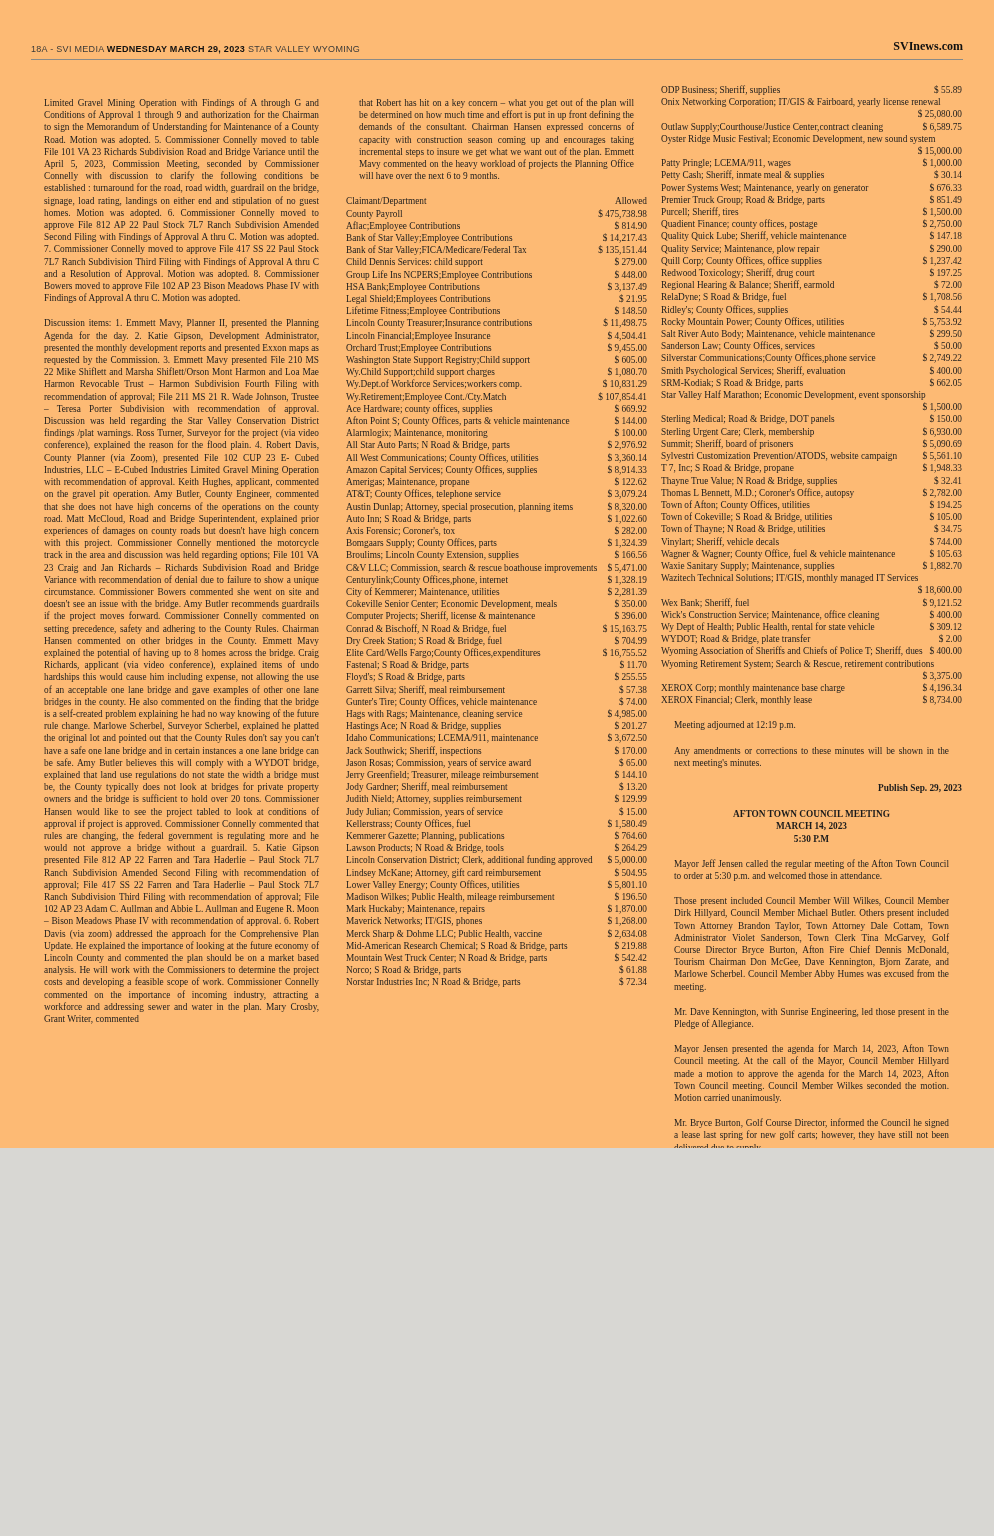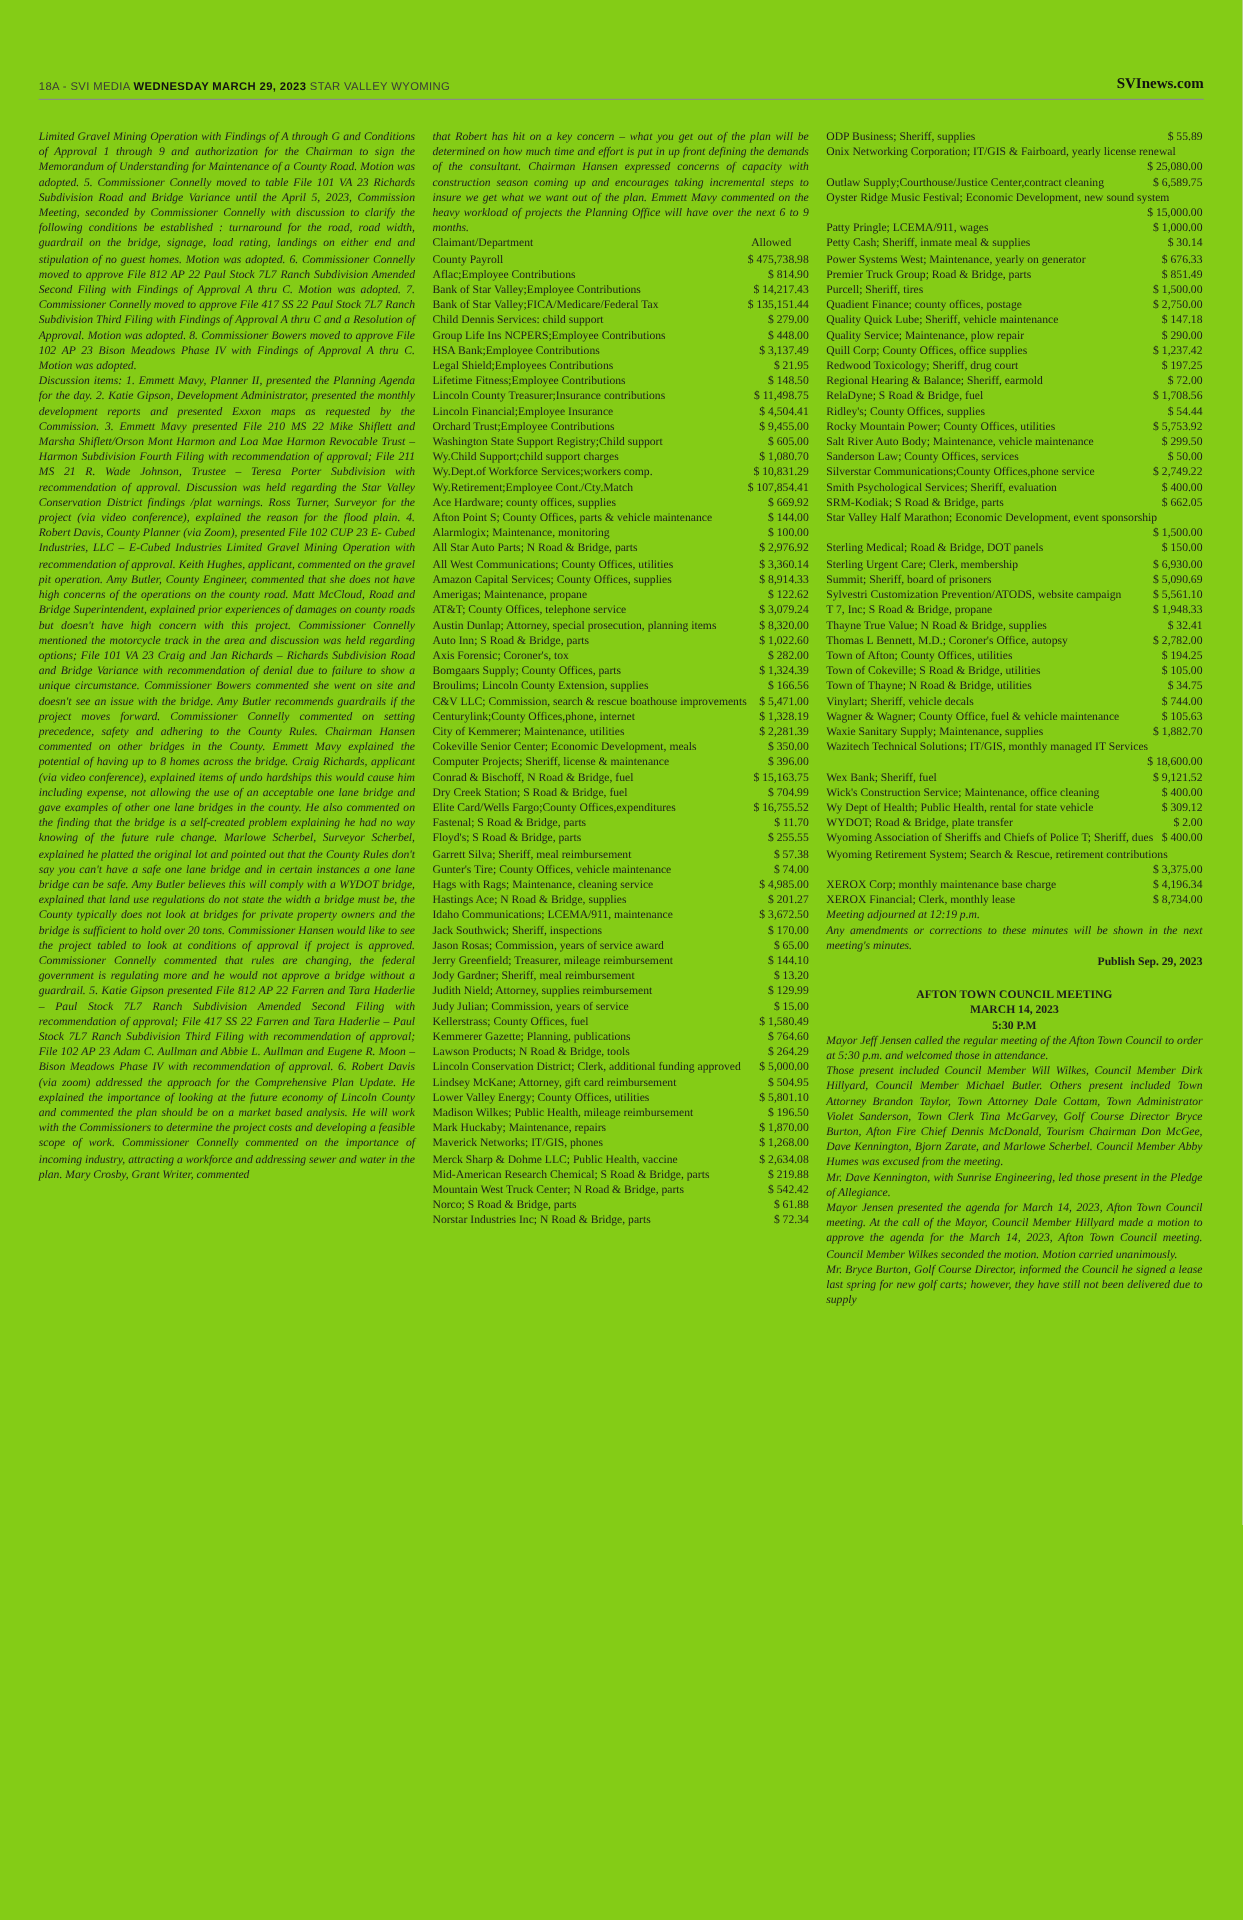--- a/index.html
+++ b/index.html
@@ -1,21 +1,21 @@
 <!DOCTYPE html>
 <html lang="en"><head>
 <meta charset="utf-8">
 <style>
   html, body { margin: 0; padding: 0; background: #d8d7d3; }
   .page {
-    width: 994px; height: 1536px;
+    width: 994px; height: 1148px;
     margin: 0 auto;
-    background: #84cc16;
+    background: #fdba74;
     box-sizing: border-box;
-    padding: 59px 31px 20px 31px;
+    padding: 39px 31px 20px 31px;
     overflow: hidden;
     color: #1c1c1c;
     font-family: "Liberation Serif", "DejaVu Serif", serif;
   }
   .masthead {
     display: flex; justify-content: space-between; align-items: flex-end;
     border-bottom: 1px solid #8a8a86;
     padding-bottom: 5px;
   }
   .mast-left {
@@ -29,24 +29,23 @@
     font-weight: bold; font-size: 12px; color: #111;
   }
   .columns {
     display: flex; gap: 14px; margin-top: 24px;
   }
   .col {
     width: 301px; flex: 0 0 301px;
     font-size: 9.3px; line-height: 12.2px;
     text-align: justify;
   }
-  p.body-par { margin: 0; font-style: italic; }
+  p.body-par { margin: 13px; }
   .claims-header {
     display: flex; justify-content: space-between;
-    margin-right: 14px;
   }
   .claim { display: flow-root; text-align: justify; }
   .claim-amt { float: right; padding-left: 6px; white-space: nowrap; }
   .publish { text-align: right; font-weight: bold; margin: 1px 0 0 0; }
   .afton-head { margin-top: 14px; }
   .center-bold { text-align: center; font-weight: bold; margin: 0; }
 </style>
 </head>
 <body>
 

